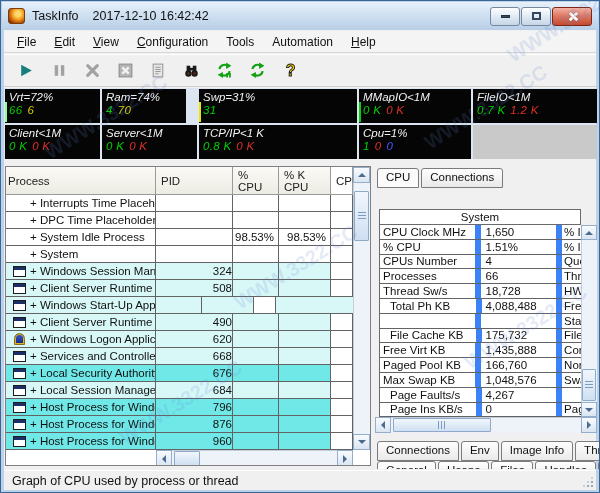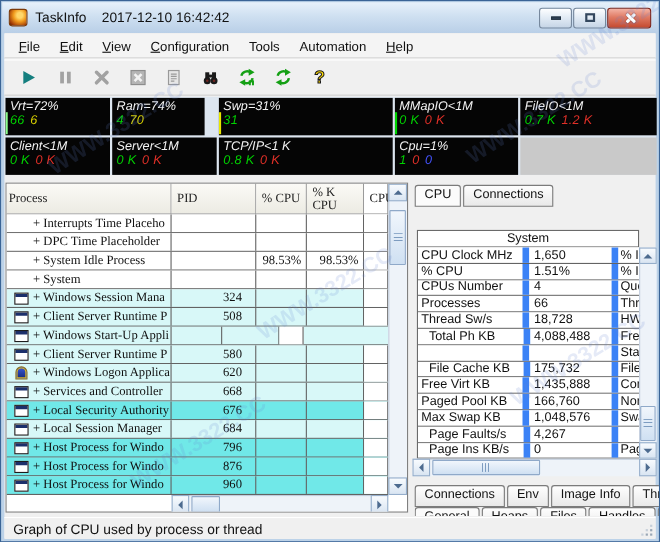--- a/index.html
+++ b/index.html
@@ -42,32 +42,32 @@
   .tb-btn svg{width:17px;height:17px;}
   
   .panels{position:absolute;left:0;right:0;top:58px;height:71px;background:#dde6f0;font-style:italic;}
   .panel{position:absolute;height:34px;background:#050505;color:#fff;padding:1px 0 0 4px;overflow:hidden;}
   .panel .plabel{font-size:11.5px;line-height:14px;color:#f2f2f2;}
   .panel .pvals{font-size:11.5px;line-height:13px;letter-spacing:.3px;}
   .panel .pvals span{margin-right:5px;}
   .panel .edge{position:absolute;left:0;top:13px;bottom:1px;width:2px;}
   .panel-filler{position:absolute;height:34px;background:#c9c9c9;}
   
-  .ptable{position:absolute;left:1px;top:136px;width:366px;height:300px;background:#fff;border:1px solid #808080;overflow:hidden;font-family:Liberation Serif, serif;}
+  .ptable{position:absolute;left:1px;top:136px;width:366px;height:300px;background:#fff;border:1px solid #808080;overflow:hidden;}
   .phead{position:absolute;left:0;top:0;height:28px;display:flex;}
   .hcell{background:linear-gradient(#fbfaf6,#ecebe3);border-right:1px solid #9a9a9a;border-bottom:1px solid #9a9a9a;
     font-size:11.5px;color:#222;display:flex;align-items:center;padding-left:5px;}
   .prows{position:absolute;left:0;top:28px;}
   .prow{display:flex;height:17px;border-bottom:1px solid #636363;}
   .prow.white{background:#fff;}
   .prow.pale{background:#d8f8f8;}
   .prow.bright{background:#70e8e8;}
   .pcell{border-right:1px solid #636363;overflow:hidden;white-space:nowrap;font-size:11.5px;color:#111;display:flex;align-items:center;}
   .c-proc{width:150px;padding-left:2px;}
-  .c-pid{width:77px;justify-content:flex-end;padding-right:12px;}
+  .c-pid{width:77px;justify-content:flex-end;padding-right:0;}
   .c-cpu{width:46px;justify-content:flex-end;padding-right:4px;}
   .c-kcpu{width:52px;justify-content:flex-end;padding-right:4px;}
   .c-cpu2{width:22px;background:#fff;}
   .iconbox{width:22px;display:inline-flex;justify-content:center;flex:none;}
   .icon-window{width:13px;height:11px;background:#fff;border:1px solid #1c1c1c;box-shadow:inset 0 3px 0 #1b2f6b;}
   .icon-logon{width:11px;height:12px;border-radius:6px 6px 0 0;background:linear-gradient(#3a57d8,#152a7a);border:1px solid #8a6d1c;box-shadow:inset 0 0 0 1px #d9b427;}
   
   .sb-btn{position:absolute;background:linear-gradient(#f8fbfe,#d9e5f2);border:1px solid #95aecb;display:flex;align-items:center;justify-content:center;}
   .arr{width:0;height:0;border:4px solid transparent;}
   .arr.up{border-bottom-color:#4d6b8f;margin-top:-4px;}
@@ -333,21 +333,21 @@
             <div class="pcell c-kcpu"></div>
             <div class="pcell c-cpu2"></div>
           </div>
           <div class="prow pale">
             <div class="pcell c-proc">
               <span class="iconbox">
                 <span class="icon-window"></span>
               </span>
               <span>+ Client Server Runtime P</span>
             </div>
-            <div class="pcell c-pid">580</div>
+            <div class="pcell c-pid">490</div>
             <div class="pcell c-cpu"></div>
             <div class="pcell c-kcpu"></div>
             <div class="pcell c-cpu2"></div>
           </div>
           <div class="prow pale">
             <div class="pcell c-proc">
               <span class="iconbox">
                 <span class="icon-logon"></span>
               </span>
               <span>+ Windows Logon Applica</span>

